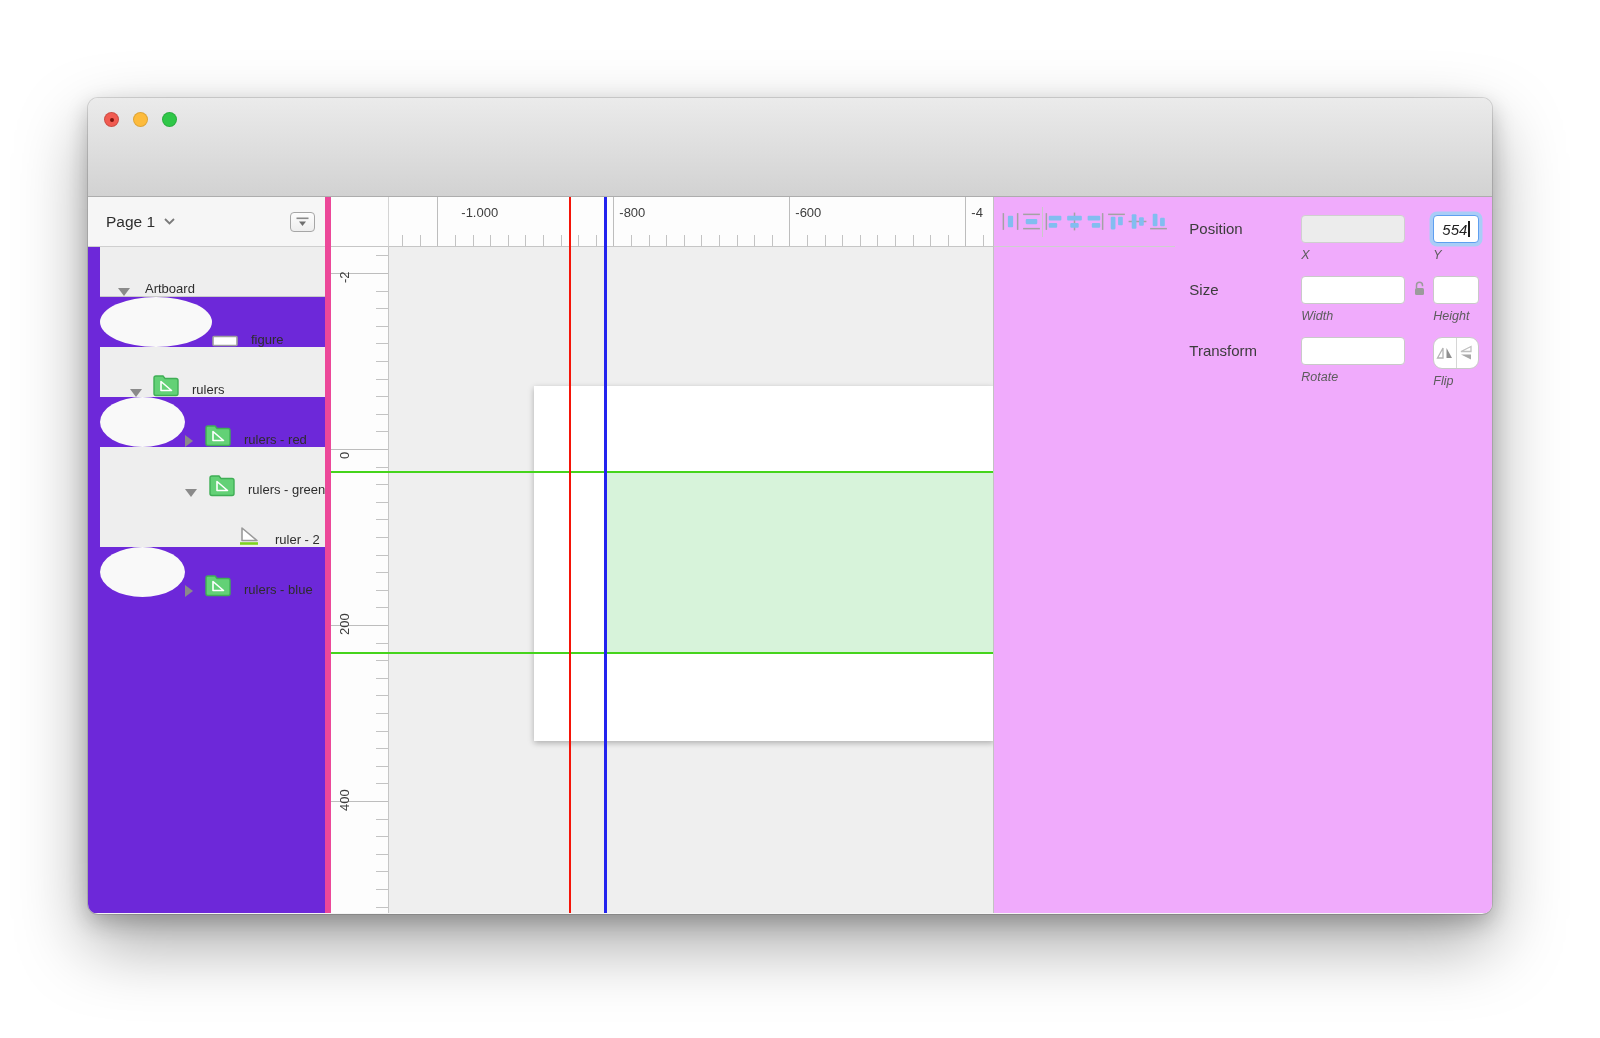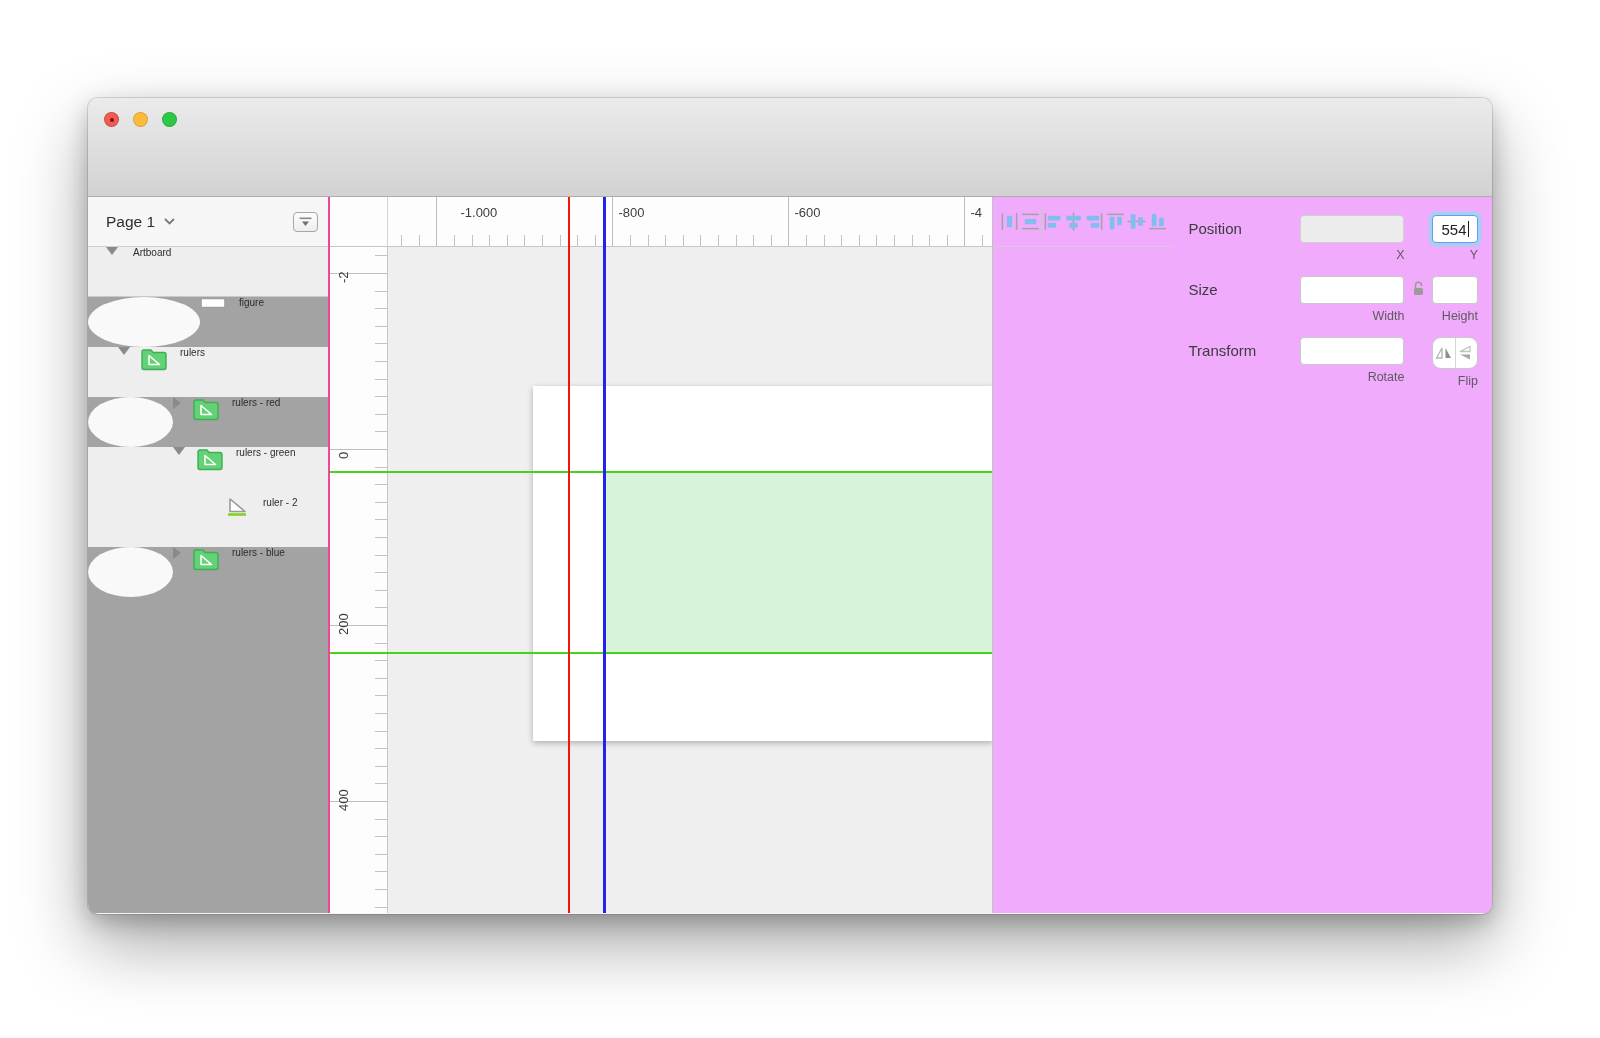--- a/index.html
+++ b/index.html
@@ -14,28 +14,28 @@
   .lights { position:absolute; left:16px; top:14px; display:flex; gap:14px; }
   .light { width:15px; height:15px; border-radius:50%; position:relative; }
   .light.red { background:#f15b51; border:1px solid rgba(0,0,0,.15); }
   .light.red::after { content:""; position:absolute; left:4.5px; top:4.5px; width:4px; height:4px; border-radius:50%; background:#7c130c; }
   .light.yellow { background:#fdbb3c; border:1px solid rgba(0,0,0,.12); }
   .light.green { background:#2fc748; border:1px solid rgba(0,0,0,.12); }
 
   .main { display:flex; height:716px; }
 
   
-  .sidebar { width:382px; background:#a3a3a3; border-right:2px solid #ec4899; display:flex; flex-direction:column; }
+  .sidebar { width:382px; background:#6d28d9; border-right:6px solid #ec4899; display:flex; flex-direction:column; }
   .s-header { height:50px; flex:0 0 50px; display:flex; align-items:center; padding:0 10px 0 18px; border-bottom:1px solid #cfcfcf; background:#f6f6f6; }
   .page-select { display:flex; align-items:center; gap:9px; cursor:default; }
   .page-select .txt { font-size:15.5px; color:#2e2e2e; }
   .spacer { flex:1; }
   .page-list-btn { width:25px; height:20px; border:1px solid #a6a6a6; border-radius:4px; background:linear-gradient(#fdfdfd,#eeeeee); display:flex; align-items:center; justify-content:center; }
 
-  .row { height:50px; display:flex; align-items:flex-start; font-size:10px; color:#2d2d2d; }
+  .row { height:50px; display:flex; align-items:flex-end; font-size:13px; color:#2d2d2d;margin-left:12px; }
   .row.dark { background:#eeeeee; }
   .row.light { background:#f9f9f9; }
   .row.artboard-row { border-bottom:1px solid #c9c9c9; }
   .disc { width:0; height:0; flex:0 0 auto; }
   .disc.open { border-left:6.5px solid transparent; border-right:6.5px solid transparent; border-top:8px solid #8a8a8a; }
   .disc.closed { border-top:6.5px solid transparent; border-bottom:6.5px solid transparent; border-left:8px solid #8a8a8a; }
   .licon { flex:0 0 auto; display:flex; align-items:center; }
   .lbl { white-space:nowrap; }
 
   
@@ -57,21 +57,21 @@
 
   
   .inspector { flex:1; background:#f0abfc; border-left:1px solid #c2c2c2; display:flex; flex-direction:row; }
   .i-toolbar { height:50px; flex:0 0 50px; display:flex; align-items:center; justify-content:space-evenly; padding:0 6px; border-bottom:1px solid #cfcfcf; }
   .i-sep { width:1px; height:30px; background:#c9c9c9; }
   .i-toolbar svg { display:block; }
 
   .geom { padding:18px 8px 0 14px; }
   .geo-row { display:flex; margin-bottom:14px; }
   .g-label { width:112px; font-size:15px; color:#3c3c3c; padding-top:5px; }
-  .g-col { display:flex; flex-direction:column; align-items:flex-end; }
+  .g-col { display:flex; flex-direction:column; align-items:flex-start;font-style:italic; }
   .g-col.c1 { width:104px; }
   .g-mid { width:28px; display:flex; align-items:center; justify-content:center; height:28px; }
   .g-col.c2 { flex:1; margin-right:6px; }
   .field { width:100%; height:28px; border:1px solid #c9c9c9; border-radius:4px; background:#ffffff; font-size:15px; color:#222; padding:0 8px; display:flex; align-items:center; }
   .field.disabled { background:#ececec; border-color:#cfcfcf; }
   .field.focused { border:1px solid #5e9ff0; box-shadow:0 0 0 3.5px #a9cdf7; }
   .caret { display:inline-block; width:1.5px; height:16px; background:#1b1b1b; margin-left:1px; }
   .sub { font-size:12.5px; color:#5c5c5c; margin-top:5px; height:14px; }
   .flip-ctl { width:100%; height:32px; border:1px solid #c9c9c9; border-radius:9px; background:#fff; display:flex; overflow:hidden; }
   .flip-seg { flex:1; display:flex; align-items:center; justify-content:center; }

